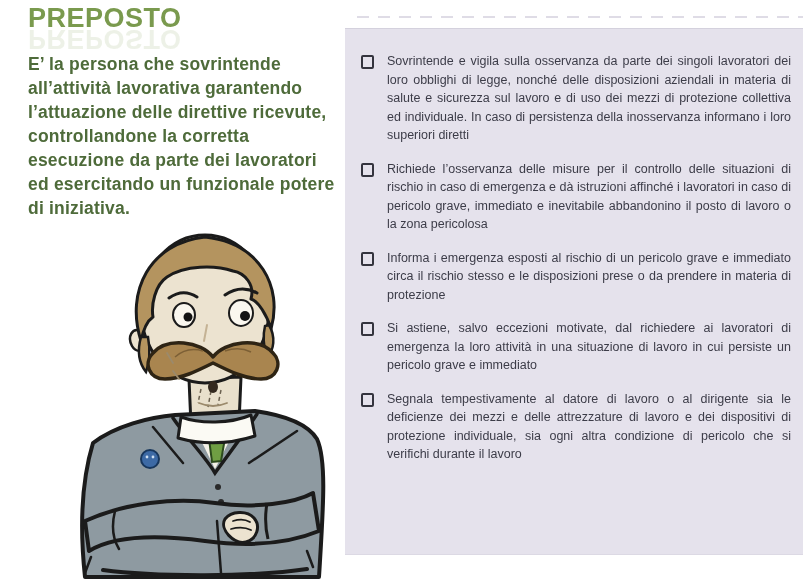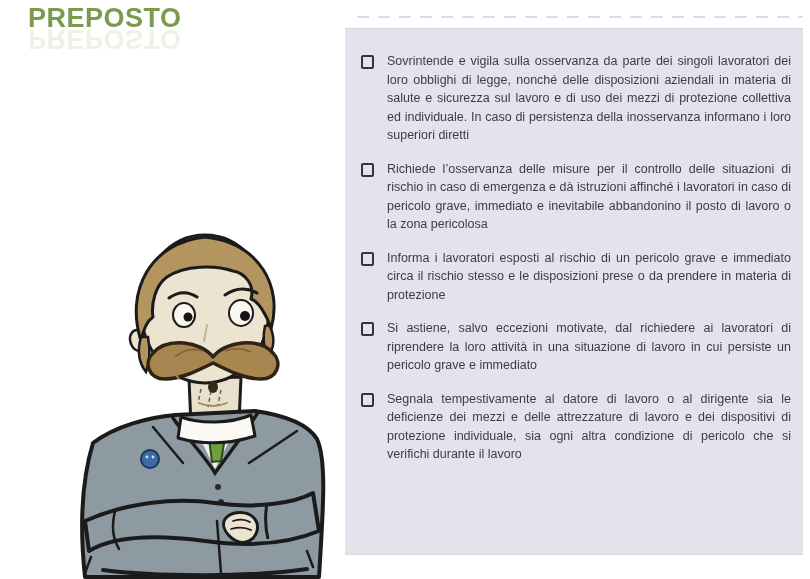--- a/index.html
+++ b/index.html
@@ -50,40 +50,41 @@
 </head>
 <body>
 
 <div class="page">
 
   <div class="title-wrap">
     <div class="title-main">PREPOSTO</div>
     <div class="title-reflection">PREPOSTO</div>
   </div>
 
+  <div class="intro">E’ la persona che sovrintende all’attività lavorativa garantendo l’attuazione delle direttive ricevute, controllandone la corretta esecuzione da parte dei lavoratori ed esercitando un funzionale potere di iniziativa.</div>
 
   <div class="dashes"></div>
 
   <div class="panel">
     <ul>
       <li>
         <span class="cb"></span>
         <span class="it">Sovrintende e vigila sulla osservanza da parte dei singoli lavoratori dei loro obblighi di legge, nonché delle disposizioni aziendali in materia di salute e sicurezza sul lavoro e di uso dei mezzi di protezione collettiva ed individuale. In caso di persistenza della inosservanza informano i loro superiori diretti</span>
       </li>
       <li>
         <span class="cb"></span>
         <span class="it">Richiede l’osservanza delle misure per il controllo delle situazioni di rischio in caso di emergenza e dà istruzioni affinché i lavoratori in caso di pericolo grave, immediato e inevitabile abbandonino il posto di lavoro o la zona pericolosa</span>
       </li>
       <li>
         <span class="cb"></span>
-        <span class="it">Informa i lavoratori esposti al rischio di un pericolo grave e immediato circa il rischio stesso e le disposizioni prese o da prendere in materia di protezione</span>
+        <span class="it">Informa i emergenza esposti al rischio di un pericolo grave e immediato circa il rischio stesso e le disposizioni prese o da prendere in materia di protezione</span>
       </li>
       <li>
         <span class="cb"></span>
-        <span class="it">Si astiene, salvo eccezioni motivate, dal richiedere ai lavoratori di riprendere la loro attività in una situazione di lavoro in cui persiste un pericolo grave e immediato</span>
+        <span class="it">Si astiene, salvo eccezioni motivate, dal richiedere ai lavoratori di emergenza la loro attività in una situazione di lavoro in cui persiste un pericolo grave e immediato</span>
       </li>
       <li>
         <span class="cb"></span>
         <span class="it">Segnala tempestivamente al datore di lavoro o al dirigente sia le deficienze dei mezzi e delle attrezzature di lavoro e dei dispositivi di protezione individuale, sia ogni altra condizione di pericolo che si verifichi durante il lavoro</span>
       </li>
     </ul>
   </div>
 
   <svg class="man" viewBox="0 0 290 358" xmlns="http://www.w3.org/2000/svg" aria-hidden="true">
 

